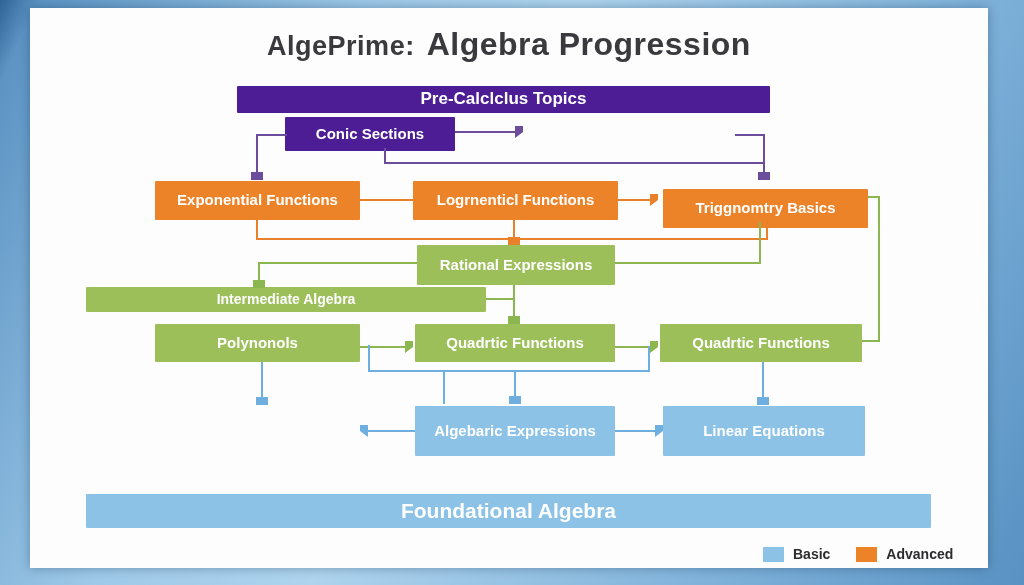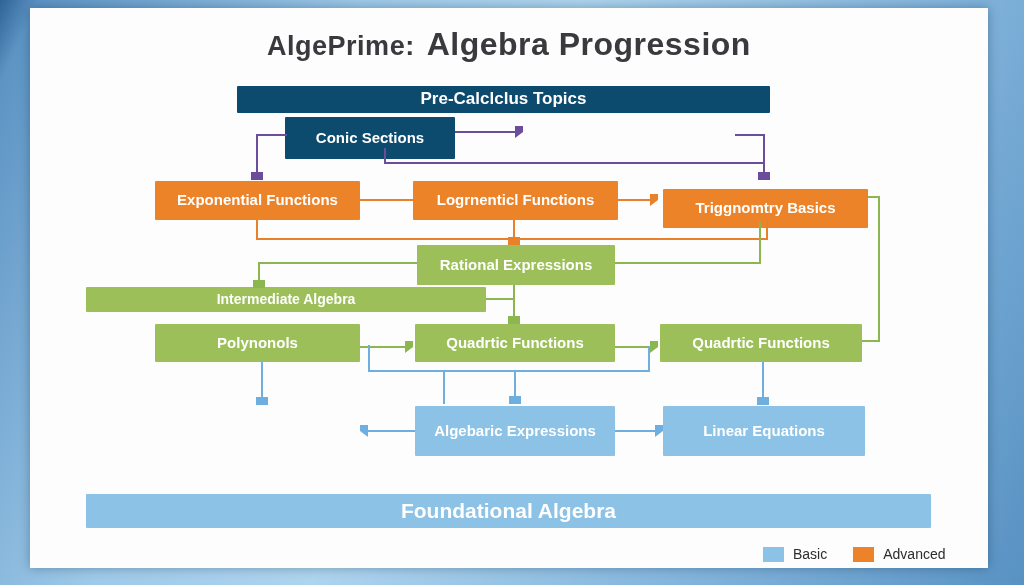--- a/index.html
+++ b/index.html
@@ -16,27 +16,27 @@
   .page-title{
     position:absolute;left:30px;top:26px;width:958px;text-align:center;
     color:#3a3a3e;font-weight:bold;letter-spacing:.5px;white-space:nowrap;
   }
   .page-title .brand{font-size:27px;}
   .page-title .main{font-size:32px;margin-left:12px;}
   .node{
     position:absolute;display:flex;align-items:center;justify-content:center;
     color:#fff;font-weight:bold;text-align:center;line-height:1.22;border-radius:1px;
   }
-  .purple{background:#0c4a6e;}
+  .purple{background:#4c1d95;}
   .orange{background:#ec8329;}
   .green{background:#9cbf5a;}
   .blue{background:#8cc2e6;}
   
   .n-pre{left:237px;top:86px;width:533px;height:27px;font-size:17px;}
-  .n-conic{left:285px;top:117px;width:170px;height:42px;font-size:15px;}
+  .n-conic{left:285px;top:117px;width:170px;height:34px;font-size:15px;}
   .n-seq{left:528px;top:117px;width:207px;height:31px;font-size:15px;}
   .n-exp{left:155px;top:181px;width:205px;height:39px;font-size:15px;}
   .n-log{left:413px;top:181px;width:205px;height:39px;font-size:15px;}
   .n-trig{left:663px;top:181px;width:205px;height:39px;font-size:15px;margin-top:8px;}
   .n-rational{left:417px;top:245px;width:198px;height:40px;font-size:15px;}
   .n-intermediate{left:86px;top:287px;width:400px;height:25px;font-size:14px;}
   .n-poly{left:155px;top:324px;width:205px;height:38px;font-size:15px;}
   .n-quadm{left:415px;top:324px;width:200px;height:38px;font-size:15px;}
   .n-quadr{left:660px;top:324px;width:202px;height:38px;font-size:15px;}
   .n-vars{left:155px;top:406px;width:205px;height:50px;font-size:15px;}
@@ -53,21 +53,21 @@
   .ah.down{border-left:6px solid transparent;border-right:6px solid transparent;border-top:8px solid;}
   .ah.right{border-top:6px solid transparent;border-bottom:6px solid transparent;border-left:8px solid;}
   .ah.left{border-top:6px solid transparent;border-bottom:6px solid transparent;border-right:8px solid;}
   .ah.p{border-top-color:#6b4d9b;border-left-color:#6b4d9b;border-right-color:#6b4d9b;}
   .ah.o{border-top-color:#e8812a;border-left-color:#e8812a;border-right-color:#e8812a;}
   .ah.g{border-top-color:#8cb750;border-left-color:#8cb750;border-right-color:#8cb750;}
   .ah.b{border-top-color:#6fafdf;border-left-color:#6fafdf;border-right-color:#6fafdf;}
   
   .legend{position:absolute;left:700px;top:527px;width:290px;color:#2c2c2e;}
   .legend-title{font-size:14px;font-weight:bold;text-align:center;width:210px;}
-  .legend-row{position:absolute;left:63px;top:19px;display:flex;align-items:center;font-size:14px;font-weight:normal;}
+  .legend-row{position:absolute;left:63px;top:19px;display:flex;align-items:center;font-size:14px;font-weight:bold;}
   .swatch{width:21px;height:15px;margin-right:9px;display:inline-block;}
   .legend-item{display:flex;align-items:center;margin-right:26px;}
   .legend-item:last-child{margin-right:0;}
 </style>
 </head>
 <body>
 
 <div id="stage">
   <div id="card"></div>
 

